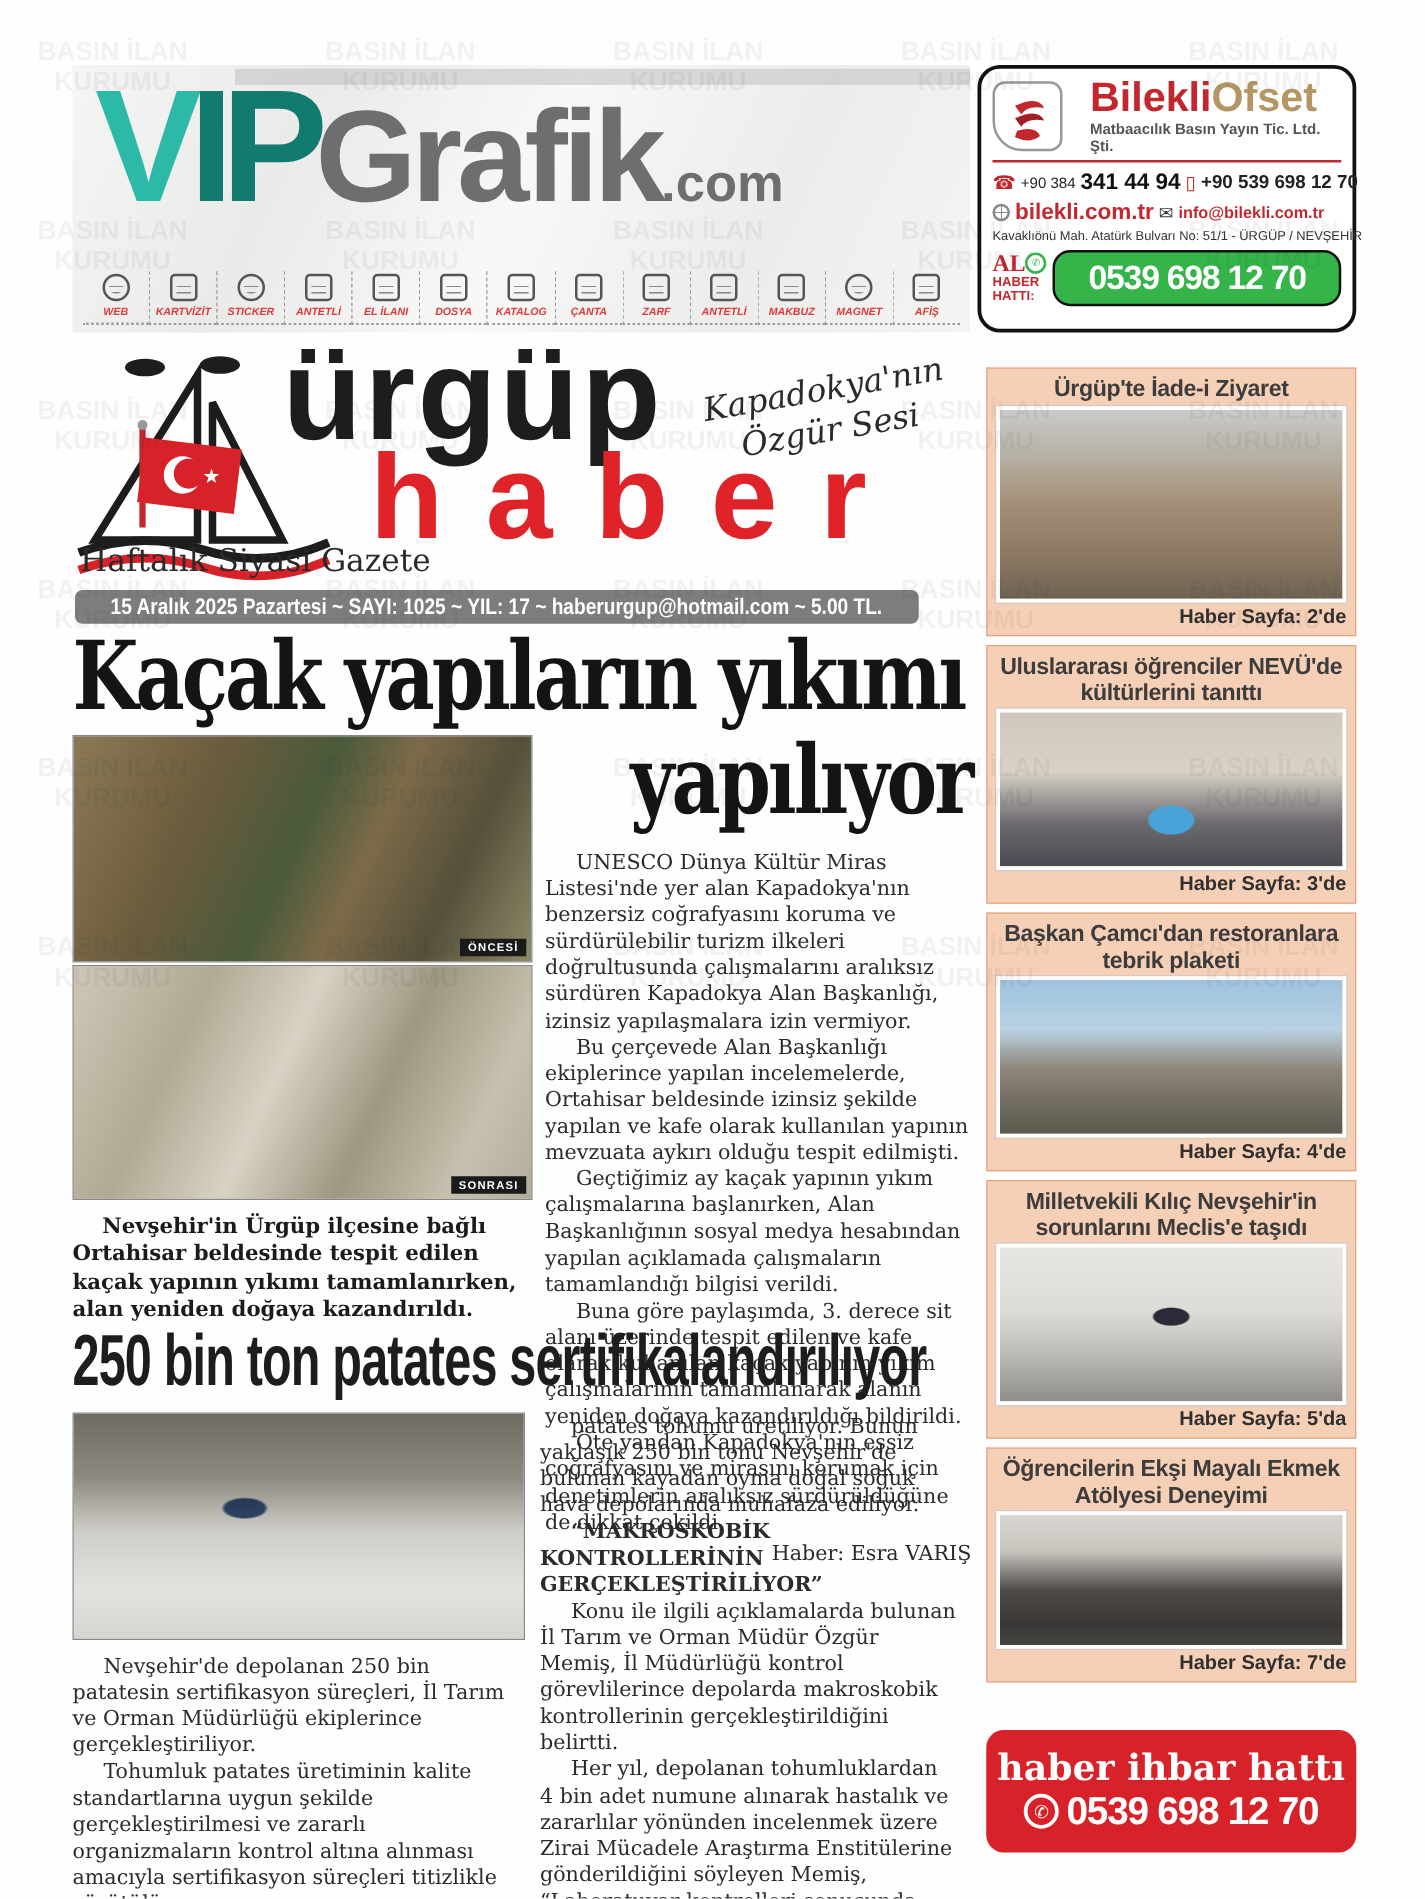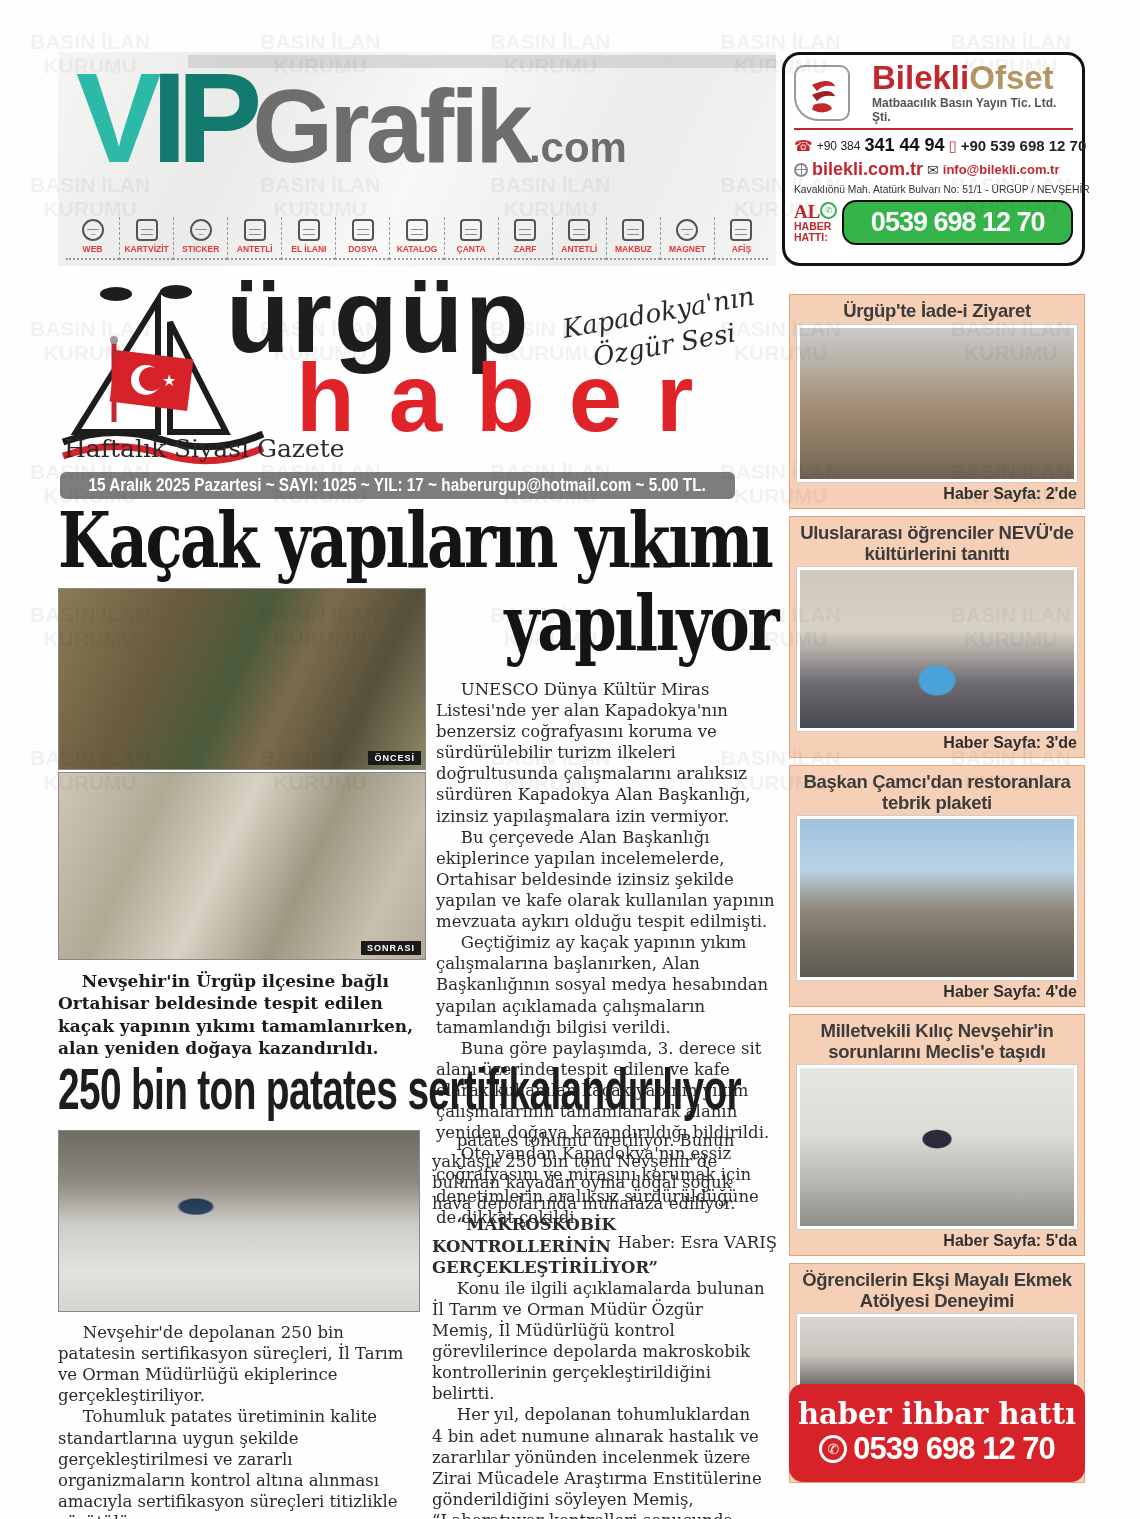--- a/index.html
+++ b/index.html
@@ -11,21 +11,21 @@
   .wm{white-space:pre;text-align:center;font-weight:800;font-size:21px;color:#223;line-height:1.15;}
   
   .vip-ad{position:absolute;left:58px;top:52px;width:718px;height:214px;
           background:linear-gradient(115deg,#f5f5f3 0%,#eaeae8 25%,#f8f8f6 50%,#ececea 75%,#f4f4f2 100%);}
   .vip-topbar{position:absolute;top:3px;left:130px;right:0;height:13px;background:#c7c7c7;opacity:.65;}
   .vip-logo{position:absolute;top:2px;left:18px;white-space:nowrap;line-height:1;}
   .vip-v{font-size:128px;font-weight:900;color:#2cb9a8;letter-spacing:-10px;}
   .vip-ip{font-size:128px;font-weight:900;color:#127a6e;letter-spacing:-10px;}
   .vip-grafik{font-size:104px;font-weight:700;color:#6e6e6e;letter-spacing:-4px;}
   .vip-com{font-size:42px;font-weight:700;color:#6e6e6e;}
-  .vip-services{position:absolute;left:8px;right:8px;bottom:6px;display:flex;}
+  .vip-services{position:absolute;left:8px;right:8px;bottom:6px;display:flex;font-style:italic;}
   .svc{flex:1;display:flex;flex-direction:column;align-items:center;gap:3px;padding:2px 0 4px;
        border-left:1px dashed #9a9a9a;border-bottom:2px dotted #9a9a9a;}
   .svc:first-child{border-left:none;}
   .svc-label{font-size:8.5px;font-weight:700;color:#e03a3a;white-space:nowrap;}
   .ico{width:22px;height:22px;border:2px solid #555;border-radius:4px;box-sizing:border-box;
        background:repeating-linear-gradient(180deg,transparent 0 4px,#8a8a8a 4px 5px) content-box;padding:4px 3px;}
   .ico.round{border-radius:50%;}
   
   .bilekli-ad{position:absolute;left:782px;top:52px;width:303px;height:214px;box-sizing:border-box;
               border:3px solid #111;border-radius:18px;background:#fff;padding:6px 9px 8px;z-index:2;}
@@ -93,21 +93,21 @@
   
   .story2{position:absolute;left:58px;top:1060px;width:707px;}
   .h2line{white-space:nowrap;line-height:1;}
   .h2line>span{display:inline-block;font-weight:900;font-size:58px;letter-spacing:-1px;color:#1d1d1d;
                transform:scaleX(.67);transform-origin:left center;}
   .s2-grid{display:flex;gap:12px;margin-top:12px;}
   .s2-left{width:362px;flex:none;}
   .subhead{font-weight:bold;}
   
   .sidebar{position:absolute;left:789px;top:294px;width:296px;z-index:2;}
-  .side-box{background:#f6d0b6;border:1px solid #e2a67e;box-sizing:border-box;height:242px;
+  .side-box{background:#f6d0b6;border:1px solid #e2a67e;box-sizing:border-box;height:207px;
             margin-bottom:7px;padding:5px 7px;display:flex;flex-direction:column;}
   .side-title{text-align:center;font-weight:800;font-size:18.5px;line-height:1.12;color:#3c3c3c;
               letter-spacing:-.3px;margin:1px 0 3px;}
   .side-photo{flex:1;border:3px solid #fff;box-shadow:0 0 0 1px #ccc;position:relative;}
   .side-ref{text-align:right;font-weight:800;font-size:16px;color:#2f2f2f;margin-top:3px;}
   
   .hotline{position:absolute;left:789px;top:1384px;width:296px;height:98px;background:#d8222a;
            border-radius:14px;z-index:2;display:flex;flex-direction:column;align-items:center;
            justify-content:center;gap:2px;}
   .hot-title{font-family:"DejaVu Serif",serif;font-weight:bold;font-size:29px;color:#fff;line-height:1;}
@@ -307,21 +307,21 @@
     <div class="side-box">
       <div class="side-title">Başkan Çamcı'dan restoranlara tebrik plaketi</div>
       <div class="side-photo" style="background:linear-gradient(180deg,#9fc3dd 0%,#b9d2e4 32%,#8e8678 58%,#6f6a5e 82%,#5d594f 100%);"></div>
       <div class="side-ref">Haber Sayfa: 4'de</div>
     </div>
     <div class="side-box">
       <div class="side-title">Milletvekili Kılıç Nevşehir'in sorunlarını Meclis'e taşıdı</div>
       <div class="side-photo" style="background:radial-gradient(ellipse at 50% 45%,#2a2a38 0 7%,transparent 8%),linear-gradient(180deg,#e8e6e2 0%,#dddbd6 42%,#b9b7b2 72%,#8f8d88 100%);"></div>
       <div class="side-ref">Haber Sayfa: 5'da</div>
     </div>
-    <div class="side-box" style="height:220px;">
+    <div class="side-box" style="height:188px;">
       <div class="side-title">Öğrencilerin Ekşi Mayalı Ekmek Atölyesi Deneyimi</div>
       <div class="side-photo" style="background:linear-gradient(180deg,#d8d5d0 0%,#c8c4be 28%,#4e4a48 58%,#3a3836 85%,#45433f 100%);"></div>
       <div class="side-ref">Haber Sayfa: 7'de</div>
     </div>
   </div>
 
   <div class="hotline">
     <div class="hot-title">haber ihbar hattı</div>
     <div class="hot-row">
       <span class="wa-big">✆</span>

